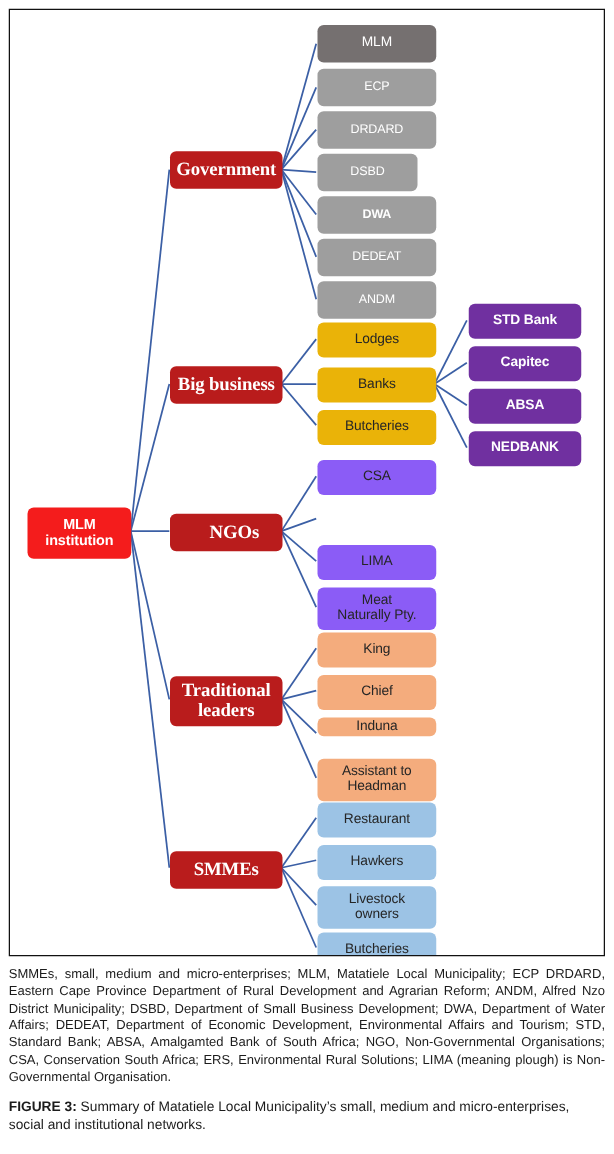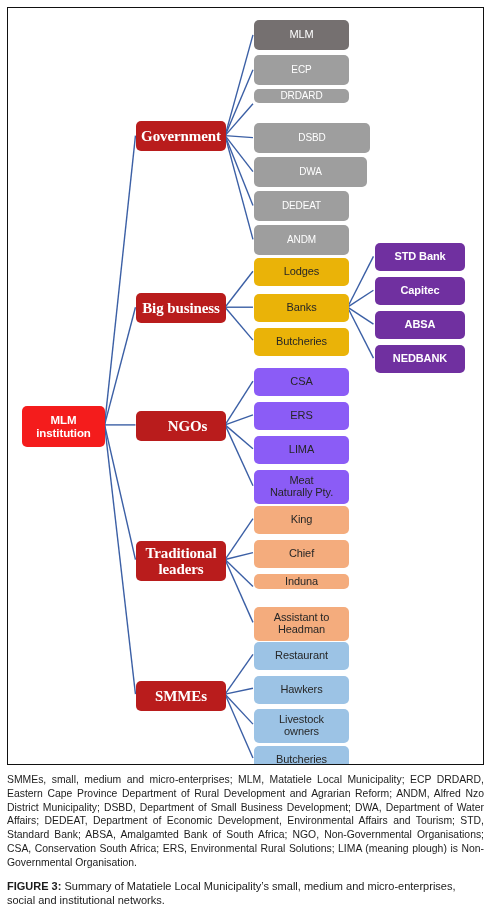--- a/index.html
+++ b/index.html
@@ -196,37 +196,36 @@
       <div class="node root" style="left:14px; top:398px; width:83px; height:41px;">MLM<br>institution</div>
 
       <div class="node cat" style="left:128px; top:113px; width:90px; height:30px;">Government</div>
       <div class="node cat" style="left:128px; top:285px; width:90px; height:30px;">Big business</div>
       <div class="node cat" style="left:128px; top:403px; width:90px; height:30px;padding-left:16px;">NGOs</div>
       <div class="node cat" style="left:128px; top:533px; width:90px; height:40px;">Traditional<br>leaders</div>
       <div class="node cat" style="left:128px; top:673px; width:90px; height:30px;">SMMEs</div>
 
       <div class="node gov-dark" style="left:246px; top:12px; width:95px; height:30px;">MLM</div>
       <div class="node gov" style="left:246px; top:47px; width:95px; height:30px;">ECP</div>
-      <div class="node gov" style="left:246px; top:81px; width:95px; height:14px;">DRDARD</div>
-      <div class="node gov" style="left:246px; top:115px; width:116px; height:30px;">DSBD</div>
-      <div class="node gov" style="left:246px; top:149px; width:113px; height:30px;">DWA</div>
+      <div class="node gov" style="left:246px; top:81px; width:95px; height:30px;">DRDARD</div>
+      <div class="node gov" style="left:246px; top:115px; width:80px; height:30px;">DSBD</div>
+      <div class="node gov" style="left:246px; top:149px; width:95px; height:30px;font-weight:bold;">DWA</div>
       <div class="node gov" style="left:246px; top:183px; width:95px; height:30px;">DEDEAT</div>
       <div class="node gov" style="left:246px; top:217px; width:95px; height:30px;">ANDM</div>
 
       <div class="node biz" style="left:246px; top:250px; width:95px; height:28px;">Lodges</div>
       <div class="node biz" style="left:246px; top:286px; width:95px; height:28px;">Banks</div>
       <div class="node biz" style="left:246px; top:320px; width:95px; height:28px;">Butcheries</div>
 
       <div class="node bank" style="left:367px; top:235px; width:90px; height:28px;">STD Bank</div>
       <div class="node bank" style="left:367px; top:269px; width:90px; height:28px;">Capitec</div>
       <div class="node bank" style="left:367px; top:303px; width:90px; height:28px;">ABSA</div>
       <div class="node bank" style="left:367px; top:337px; width:90px; height:28px;">NEDBANK</div>
 
       <div class="node ngo" style="left:246px; top:360px; width:95px; height:28px;">CSA</div>
-      <div class="node ngo" style="left:246px; top:394px; width:95px; height:28px;">ERS</div>
       <div class="node ngo" style="left:246px; top:428px; width:95px; height:28px;">LIMA</div>
       <div class="node ngo" style="left:246px; top:462px; width:95px; height:34px;">Meat<br>Naturally Pty.</div>
 
       <div class="node trad" style="left:246px; top:498px; width:95px; height:28px;">King</div>
       <div class="node trad" style="left:246px; top:532px; width:95px; height:28px;">Chief</div>
       <div class="node trad" style="left:246px; top:566px; width:95px; height:15px;">Induna</div>
       <div class="node trad" style="left:246px; top:599px; width:95px; height:34px;">Assistant to<br>Headman</div>
 
       <div class="node smme" style="left:246px; top:634px; width:95px; height:28px;">Restaurant</div>
       <div class="node smme" style="left:246px; top:668px; width:95px; height:28px;">Hawkers</div>

